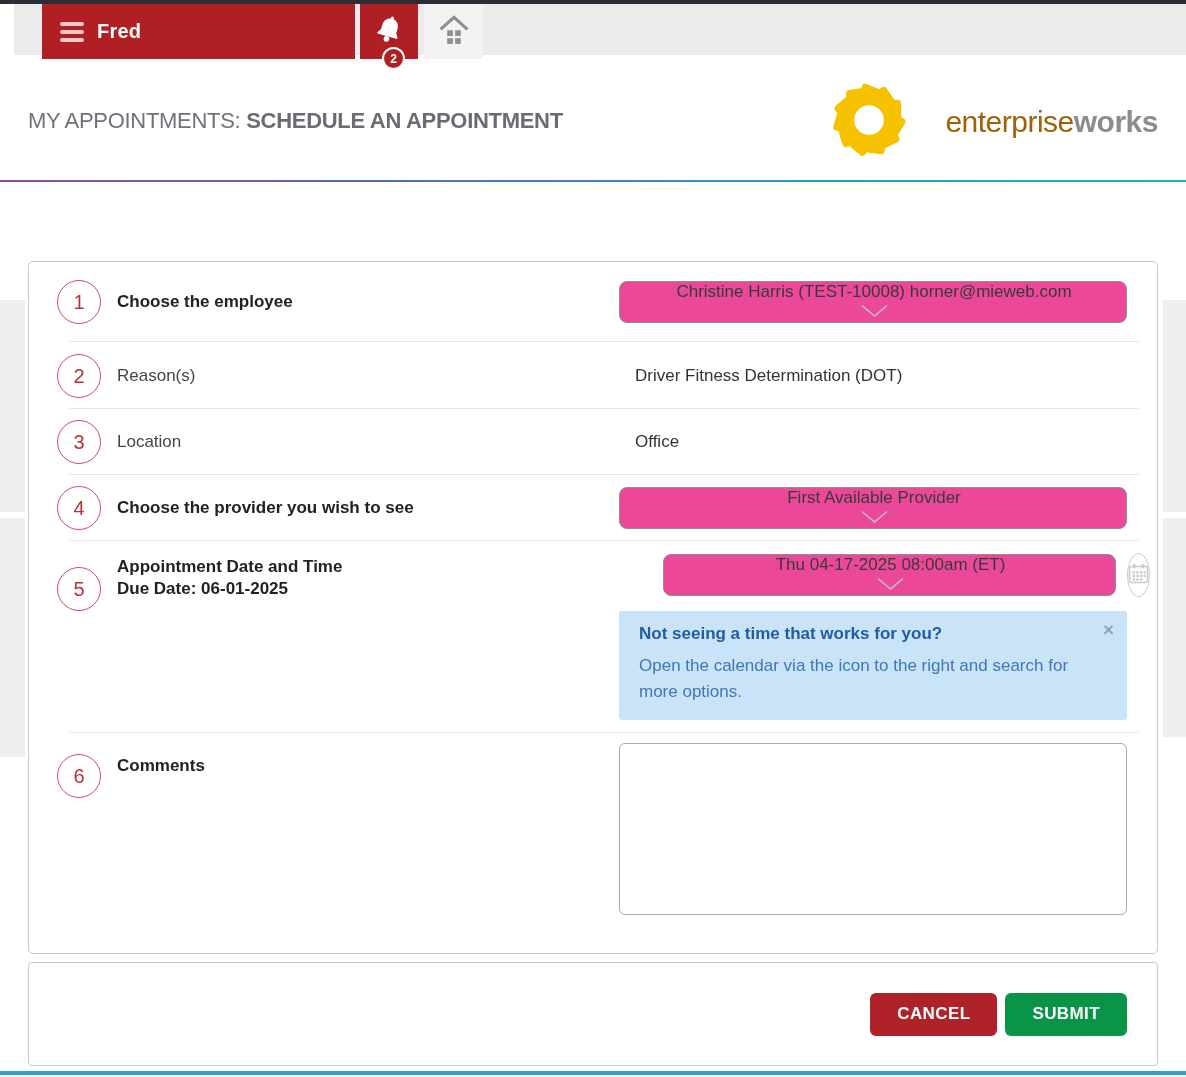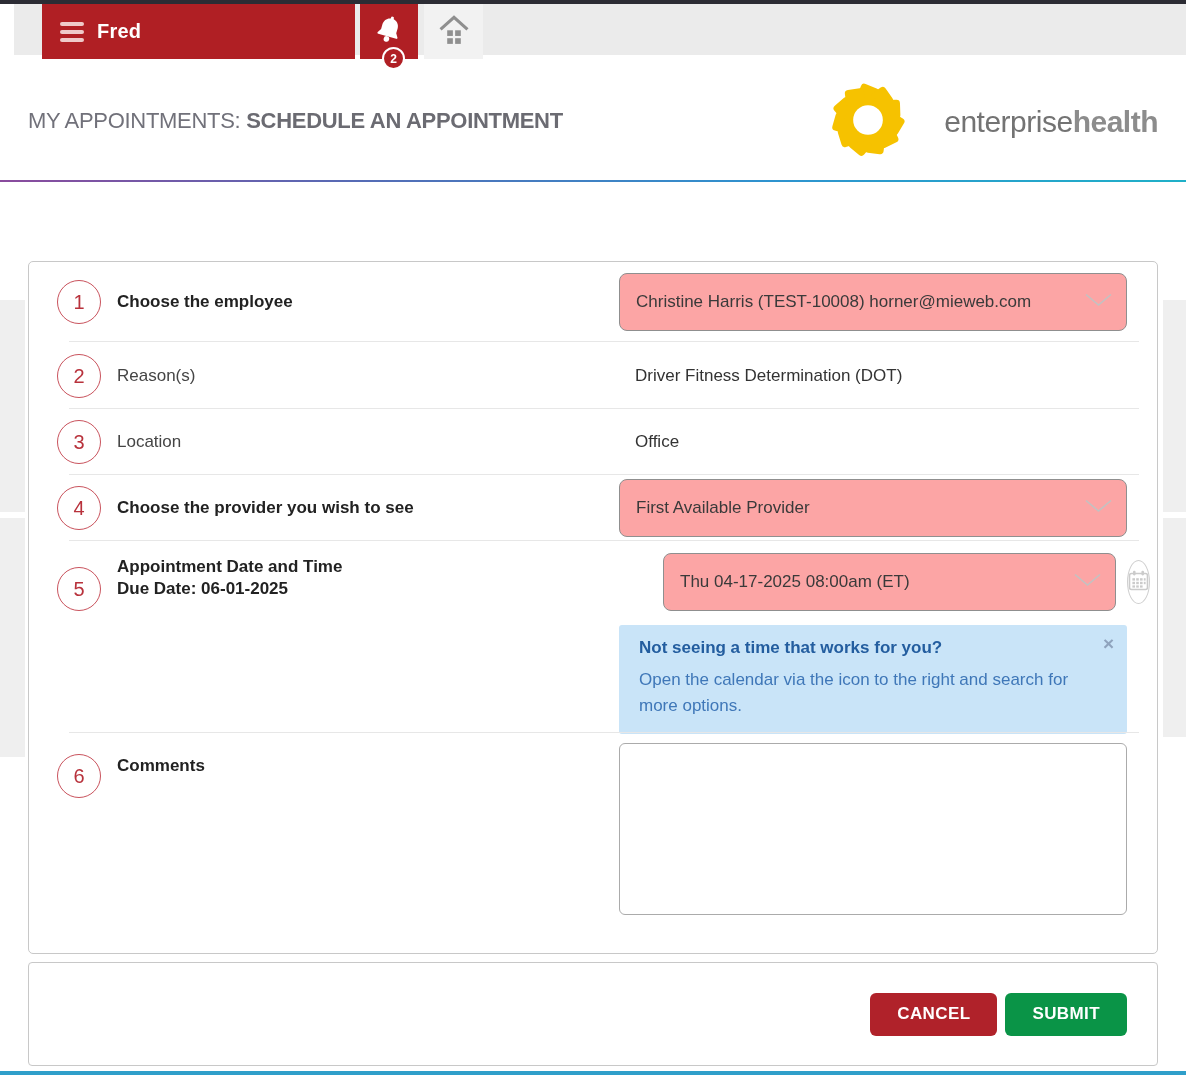--- a/index.html
+++ b/index.html
@@ -14,21 +14,21 @@
   .brand-name { color:#fff; font-weight:bold; font-size:20px; letter-spacing:0.2px; }
   .bell-tile { position:absolute; left:346px; top:0; width:58px; height:55px; background:#b01f24; display:flex; align-items:center; justify-content:center; cursor:pointer; }
   .badge { position:absolute; left:382px; top:47px; width:23px; height:23px; border-radius:50%; background:#b01f24; border:2px solid #fff; color:#fff; font-size:12px; font-weight:bold; display:flex; align-items:center; justify-content:center; z-index:5; }
   .home-tile { position:absolute; left:410px; top:0; width:59px; height:55px; background:#f2f2f2; display:flex; align-items:center; justify-content:center; cursor:pointer; }
 
   
   .page-title { position:absolute; left:28px; top:108px; font-size:22px; color:#71717a; letter-spacing:-0.3px; }
   .page-title .bold { font-weight:bold; color:#6b6b72; }
   .logo { position:absolute; right:28px; top:82px; display:flex; align-items:center; gap:6px; }
   .logo-text { font-size:30px; letter-spacing:-0.5px; }
-  .logo-text .lt1 { color:#737373;margin-left:32px; }
+  .logo-text .lt1 { color:#a16207;margin-left:32px; }
   .logo-text .lt2 { color:#8c8c8c; font-weight:bold; }
   .grad-line { position:absolute; left:0; top:180px; width:1186px; height:2px;
     background:linear-gradient(90deg,#8a4b9d 0%,#566bb5 30%,#2e93cf 65%,#1fb0c8 100%); }
 
   
   .side-band { position:absolute; background:#efefef; }
 
   
   .card { position:absolute; left:28px; top:261px; width:1130px; height:693px; background:#fff; border:1px solid #c8c8c8; border-radius:5px; }
   .row { position:relative; display:flex; padding:0 30px 0 28px; }
@@ -45,21 +45,21 @@
   .r6 .circle { margin-top:11px; }
   .labels { flex:1 1 auto; padding-top:0; }
   .r5 .labels { padding-top:4px; }
   .r6 .labels { padding-top:13px; }
   .lbl { font-size:17px; color:#454545; }
   .lbl.bold { font-weight:bold; color:#222; }
   .sublbl { font-size:17px; font-weight:bold; color:#222; margin-top:2px; }
   .control { flex:0 0 508px; width:508px; }
   .value-text { font-size:17px; color:#333; padding-left:16px; }
 
-  .select { height:58px; border:1px solid #8f8f8f; border-radius:8px; background:#fca5a5; display:flex; align-items:center; justify-content:space-between; padding:0 14px 0 16px; cursor:pointer; }
+  .select { height:42px; border:1px solid #8f8f8f; border-radius:8px; background:#ec4899; display:flex; align-items:center; justify-content:space-between; padding:0 14px 0 16px; cursor:pointer;flex-direction:column; }
   .select .val { font-size:17px; color:#3a3a3a; white-space:nowrap; overflow:hidden; }
   .date-row { display:flex; align-items:center; gap:11px;padding-left:44px; }
   .date-row .select { width:453px; flex:0 0 453px; }
   .cal-btn { width:44px; height:44px; border:1px solid #cfcfcf; border-radius:50%; background:#fff; display:flex; align-items:center; justify-content:center; cursor:pointer; }
 
   .notice { margin-top:14px; background:#c9e4f8; border-radius:3px; padding:13px 16px 15px 20px; position:relative; }
   .notice-title { font-size:17px; font-weight:bold; color:#235d9f; margin-bottom:9px; }
   .notice-body { font-size:17px; color:#3f77b8; line-height:1.52; width:436px; }
   .notice-close { position:absolute; right:13px; top:9px; color:#8fa3bd; font-size:19px; font-weight:bold; cursor:pointer; line-height:1; }
 
@@ -127,21 +127,21 @@
         <rect x="24" y="3" width="16" height="14" rx="3" transform="rotate(198 32 32) rotate(22 32 10)"></rect>
         <rect x="24" y="3" width="16" height="14" rx="3" transform="rotate(231 32 32) rotate(22 32 10)"></rect>
         <rect x="24" y="3" width="16" height="14" rx="3" transform="rotate(264 32 32) rotate(22 32 10)"></rect>
         <rect x="24" y="3" width="16" height="14" rx="3" transform="rotate(297 32 32) rotate(22 32 10)"></rect>
         <rect x="24" y="3" width="16" height="14" rx="3" transform="rotate(330 32 32) rotate(22 32 10)"></rect>
         <circle cx="32" cy="32" r="19"></circle>
       </g>
       <circle cx="32" cy="32" r="12.5" fill="#ffffff"></circle>
     </svg>
   </span>
-  <div class="logo-text"><span class="lt1">enterprise</span><span class="lt2">health</span></div>
+  <div class="logo-text"><span class="lt1">enterprise</span><span class="lt2">works</span></div>
 </div>
 <div class="grad-line"></div>
 
 <div class="side-band" style="left:0;top:300px;width:25px;height:212px;"></div>
 <div class="side-band" style="left:0;top:518px;width:25px;height:239px;"></div>
 <div class="side-band" style="left:1163px;top:300px;width:23px;height:212px;"></div>
 <div class="side-band" style="left:1163px;top:518px;width:23px;height:219px;"></div>
 
 <div class="card">
 

